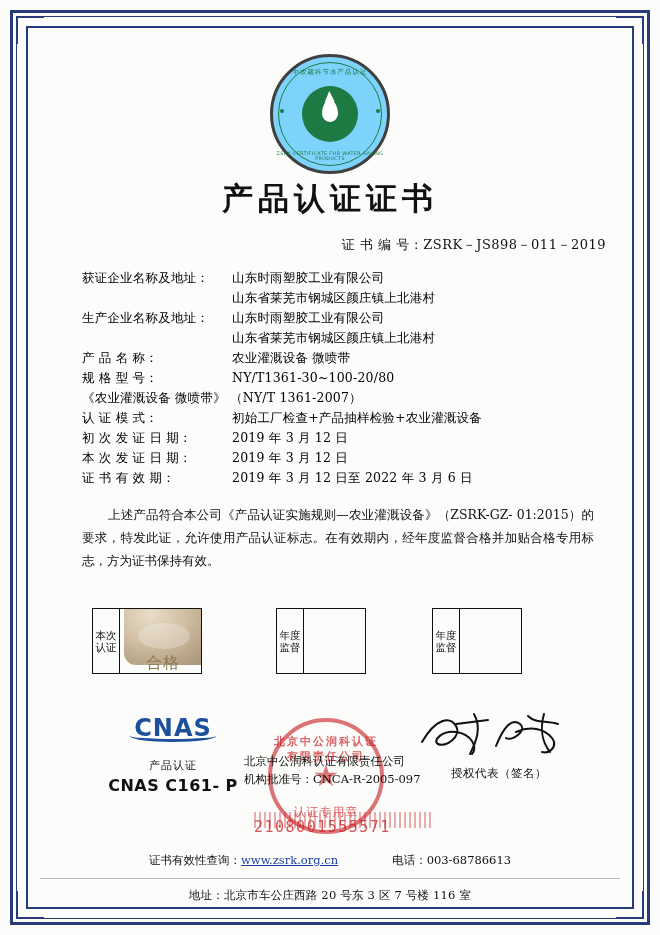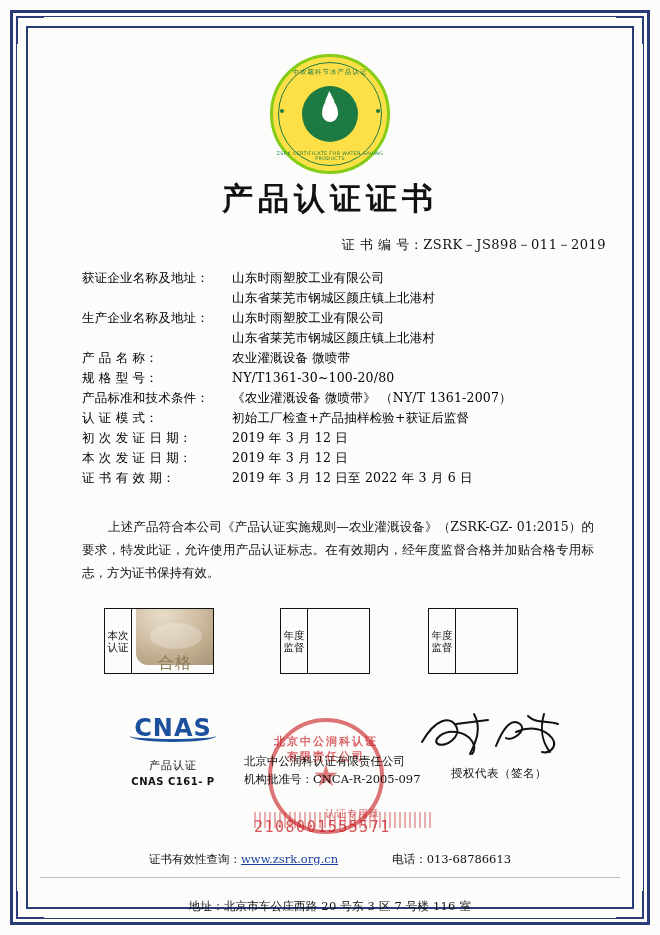--- a/index.html
+++ b/index.html
@@ -40,22 +40,22 @@
     position:absolute;left:40px;top:40px;right:40px;bottom:40px;
   }
 
   
   .logo-wrap{
     display:flex;justify-content:center;align-items:center;
     margin-top:14px;
   }
   .logo{
     position:relative;width:114px;height:114px;border-radius:50%;
-    border:3px solid #84cc16;
-    background:#fde047;
+    border:3px solid #404040;
+    background:#7dd3fc;
     text-decoration:underline;
   }
   .logo:after{
     content:"";position:absolute;left:5px;top:5px;right:5px;bottom:5px;
     border-radius:50%;border:1px solid #1d7a42;
   }
   .logo-center{
     position:absolute;left:50%;top:50%;transform:translate(-50%,-50%);
     width:56px;height:56px;border-radius:50%;
     background:#1d7a42;
@@ -126,36 +126,36 @@
     letter-spacing:.2px;
   }
   .row .lab.spread{
     display:flex;justify-content:space-between;
   }
   .row .val{flex:1;letter-spacing:.2px;}
   .row.sub .lab{visibility:hidden;}
 
   
   .para{
-    margin-top:28px;
+    margin-top:16px;
     padding-left:42px;
     padding-right:26px;
     font-size:12.5px;
     line-height:23px;
     text-align:justify;
     color:#111;
     text-indent:26px;
   }
 
   
   .boxes{
     position:absolute;
-    left:104px;right:40px;top:608px;
+    left:92px;right:40px;top:608px;
     display:flex;
-    gap:0;
+    gap:8px;
   }
   .box{
     height:64px;
     border:1px solid #111;
     display:flex;
     position:relative;
     background:transparent;
   }
   .box .caption{
     width:26px;
@@ -213,21 +213,21 @@
   .cnas-word:after{
     content:"";position:absolute;left:-4px;right:-4px;bottom:4px;height:9px;
     border-radius:50%;
     border-bottom:3px solid #1c4f9c;
   }
   .cnas-sub{
     font-size:11px;color:#111;margin-top:12px;letter-spacing:1px;
   }
   .cnas-code{
     font-family:"DejaVu Sans", sans-serif;
-    font-size:10px;font-weight:bold;color:#111;margin-top:3px;letter-spacing:.5px;
+    font-size:16px;font-weight:bold;color:#111;margin-top:3px;letter-spacing:.5px;
   }
 
   .org{
     position:absolute;left:204px;top:52px;width:230px;
     font-size:11.5px;line-height:18px;color:#111;
   }
   .red-seal{
     position:absolute;left:228px;top:18px;
     width:108px;height:108px;border-radius:50%;
     border:4px solid rgba(200,30,35,.62);
@@ -236,22 +236,22 @@
   }
   .red-seal .rs-star{
     position:absolute;left:50%;top:50%;transform:translate(-50%,-50%);
     font-size:30px;line-height:30px;color:rgba(200,30,35,.6);
   }
   .red-seal .rs-top{
     position:absolute;left:0;right:0;top:12px;text-align:center;
     font-size:11px;letter-spacing:2px;font-weight:bold;
   }
   .red-seal .rs-bottom{
-    position:absolute;left:0;right:0;bottom:9px;text-align:right;
-    font-size:10px;letter-spacing:1px;margin-top:20px;
+    position:absolute;left:0;right:0;bottom:9px;text-align:center;
+    font-size:12px;letter-spacing:1px;margin-top:20px;
   }
   .barcode{
     position:absolute;left:214px;top:118px;
     font-family:"DejaVu Sans Mono", monospace;
     font-size:15px;color:rgba(200,30,35,.75);letter-spacing:1.5px;
   }
   .barcode-bars{
     position:absolute;left:214px;top:112px;width:180px;height:16px;
     background:repeating-linear-gradient(90deg,
       rgba(200,30,35,.55) 0 2px, transparent 2px 5px);
@@ -264,33 +264,33 @@
   .sign-mark{
     height:58px;position:relative;
   }
   .sign-mark svg{position:absolute;left:12px;top:0;}
   .signer-label{
     font-size:11.5px;color:#111;letter-spacing:.5px;
   }
 
   
   .bottom{
-    position:absolute;left:40px;right:40px;bottom:21px;margin-top:28px;
+    position:absolute;left:40px;right:40px;bottom:32px;margin-top:28px;
   }
   .query{
     display:flex;justify-content:center;gap:54px;
     font-size:11.5px;color:#111;
     padding-bottom:10px;
   }
   .query a{color:#1b3fa0;text-decoration:underline;}
   .addr{
     text-align:center;
     font-size:11.5px;color:#111;
     border-top:1px solid #bdbdbd;
-    padding-top:21px;
+    padding-top:9px;
     letter-spacing:.2px;
   }
 </style>
 </head>
 <body>
 
 <div class="page">
 
   <div class="border-outer"></div>
   <div class="border-mid"></div>
@@ -339,26 +339,25 @@
       </div>
       <div class="row">
         <div class="lab spread">产 品 名 称：</div>
         <div class="val">农业灌溉设备 微喷带</div>
       </div>
       <div class="row">
         <div class="lab spread">规 格 型 号：</div>
         <div class="val">NY/T1361-30~100-20/80</div>
       </div>
       <div class="row">
-        <div class="lab">产品标准和技术条件：</div>
         <div class="val">《农业灌溉设备 微喷带》 （NY/T 1361-2007）</div>
       </div>
       <div class="row">
         <div class="lab spread">认 证 模 式：</div>
-        <div class="val">初始工厂检查+产品抽样检验+获证后监督</div>
+        <div class="val">初始工厂检查+产品抽样检验+农业灌溉设备</div>
       </div>
       <div class="row">
         <div class="lab spread">初 次 发 证 日 期：</div>
         <div class="val">2019 年 3 月 12 日</div>
       </div>
       <div class="row">
         <div class="lab spread">本 次 发 证 日 期：</div>
         <div class="val">2019 年 3 月 12 日</div>
       </div>
       <div class="row">
@@ -437,19 +436,19 @@
     </div>
 
   </div>
 
   <div class="bottom">
     <div class="query">
       <div>
         <span>证书有效性查询：</span><a href="#">www.zsrk.org.cn</a>
       </div>
       <div>
-        <span>电话：</span><span>013-68786613</span>
+        <span>电话：</span><span>003-68786613</span>
       </div>
     </div>
     <div class="addr">地址：北京市车公庄西路 20 号东 3 区 7 号楼 116 室</div>
   </div>
 
 </div>
 
 </body></html>

